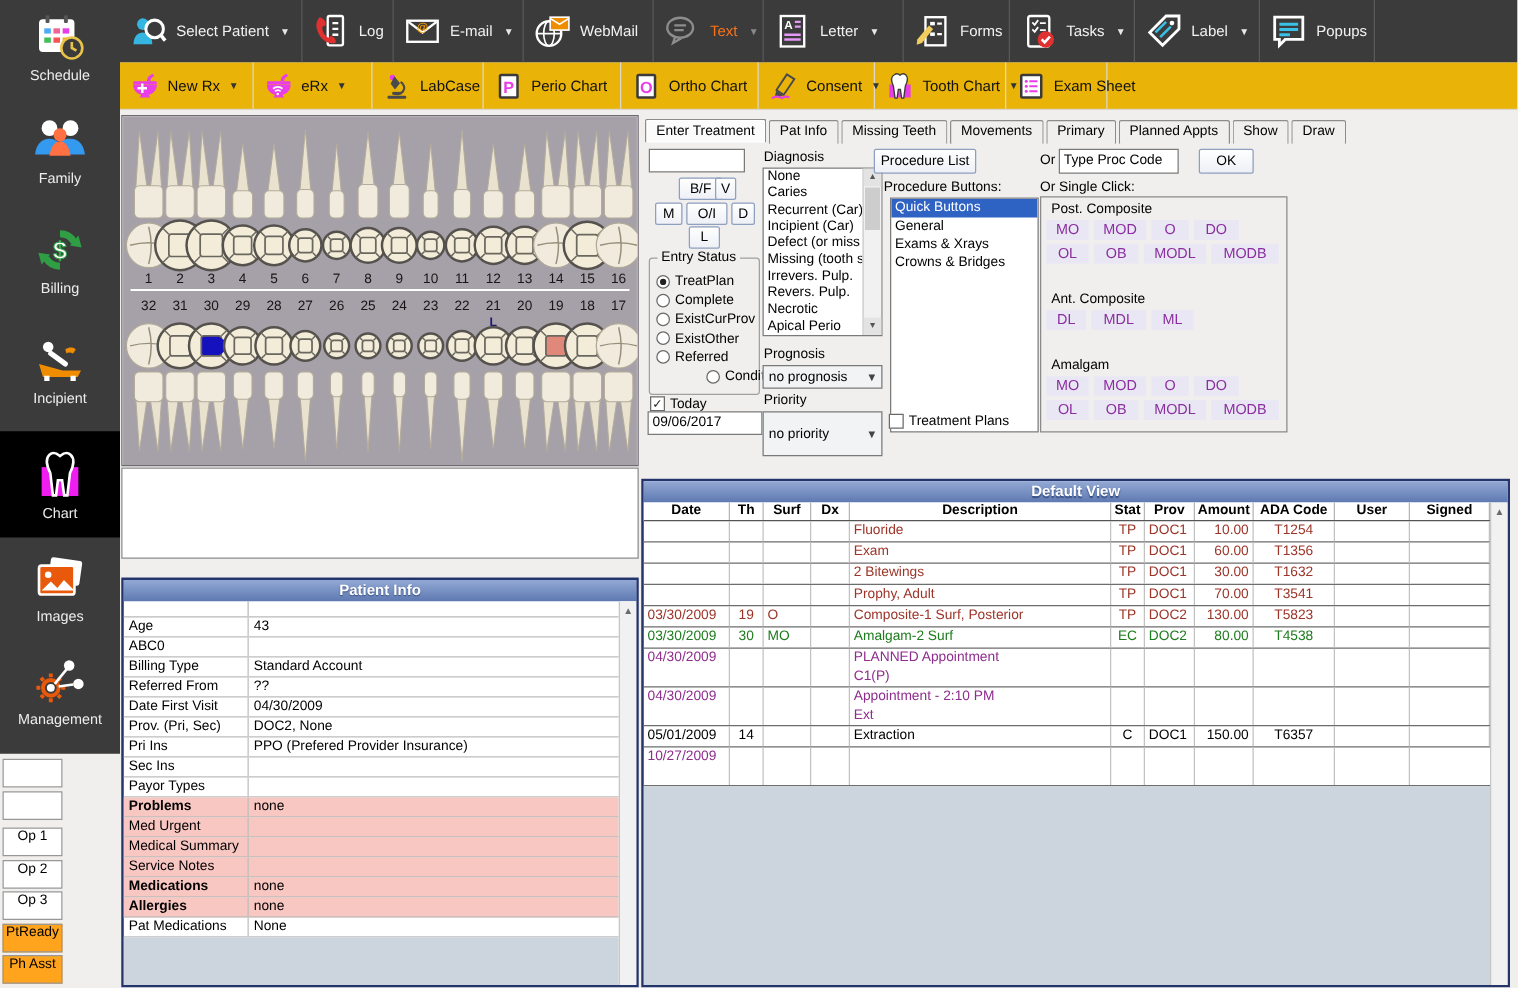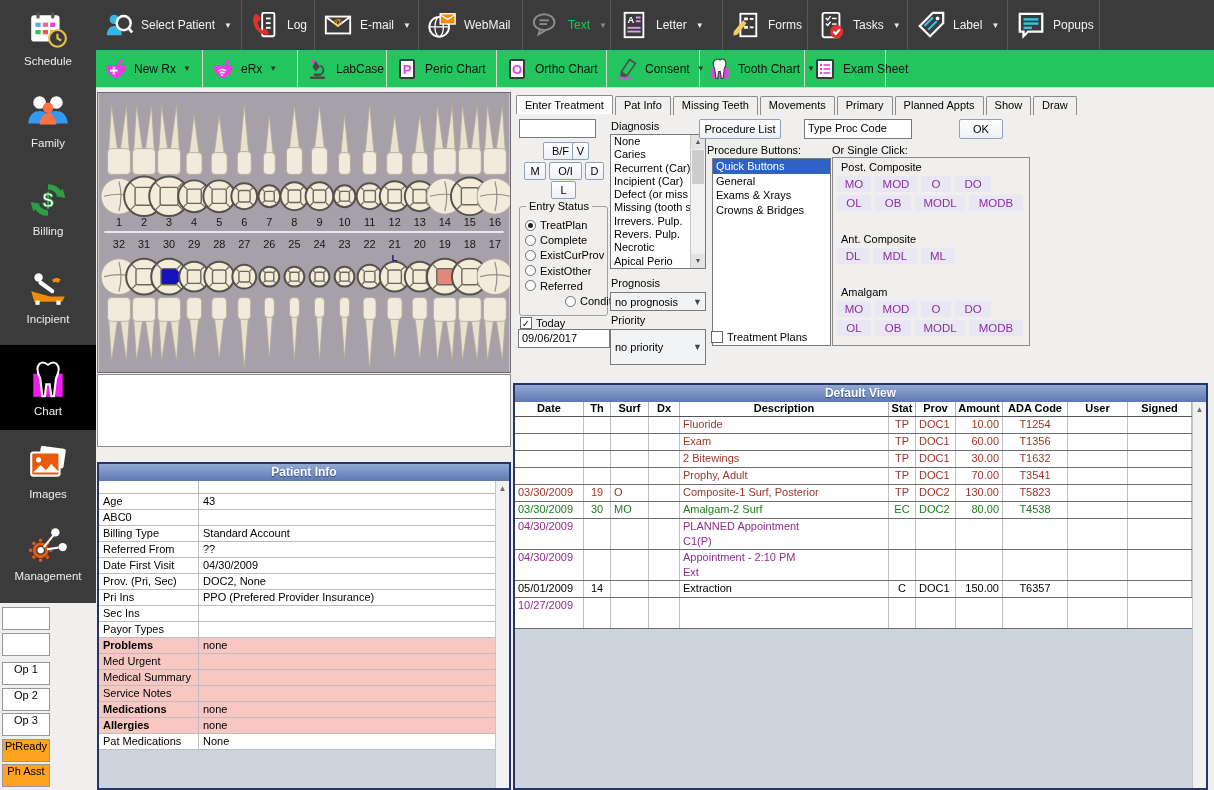--- a/index.html
+++ b/index.html
@@ -3,27 +3,27 @@
 <meta charset="utf-8">
 <style>
   * { margin:0; padding:0; box-sizing:border-box; }
   html,body { width:1214px; height:790px; overflow:hidden; }
   body { font-family:"Liberation Sans", sans-serif; font-size:11px; background:#f0efed; position:relative; color:#000; }
 
   
   .toolbar-main { position:absolute; left:96px; top:0; right:0; height:50px; background:#3b3b3b; display:flex; }
   .tb-btn { display:flex; align-items:center; gap:7px; padding:0 8px; border-right:1px solid #585858; cursor:pointer; }
   .tb-btn .lbl { color:#f2f2f2; font-size:12px; white-space:nowrap; }
-  .tb-btn.disabled .lbl { color:#22c55e; }
+  .tb-btn.disabled .lbl { color:#f97316; }
   .tb-btn .arrow { color:#e8e8e8; font-size:8px; margin-left:2px; }
   .tb-btn.disabled .arrow { color:#8a8a8a; }
   .tb-btn svg { width:30px; height:30px; flex:0 0 auto; }
 
   
-  .toolbar-rx { position:absolute; left:96px; top:50px; right:0; height:38px; background:#22c55e; border-bottom:1px solid #d8d4c6; display:flex; }
+  .toolbar-rx { position:absolute; left:96px; top:50px; right:0; height:38px; background:#eab308; border-bottom:1px solid #d8d4c6; display:flex; }
   .rx-btn { display:flex; align-items:center; gap:6px; padding:0 8px; border-right:1px solid #ddd8c8; cursor:pointer; }
   .rx-btn .lbl { font-size:12px; color:#111; white-space:nowrap; }
   .rx-btn .arrow { font-size:8px; color:#333; margin-left:1px; }
   .rx-btn svg { width:24px; height:24px; }
 
   
   .sidebar { position:absolute; left:0; top:0; width:96px; height:603px; background:#3b3b3b; }
   .sb-item { position:absolute; left:0; width:96px; display:flex; flex-direction:column; align-items:center; justify-content:center; gap:4px; cursor:pointer; }
   .sb-item .lbl { color:#ededed; font-size:11.5px; }
   .sb-item.selected { background:#000; }
@@ -830,21 +830,21 @@
         <div class="lb-item tall">General</div>
         <div class="lb-item tall">Exams &amp; Xrays</div>
         <div class="lb-item tall">Crowns &amp; Bridges</div>
       </div>
     </div>
     <div class="checkbox" style="left: 711px; top: 331px;">
       <span class="box"></span>
       <span>Treatment Plans</span>
     </div>
     <div class="lblx" style="left: 832px; top: 122px;">Or</div>
-    <div class="txt-input" style="left: 804px; top: 119px; width: 108px; height: 20px;">Type Proc Code</div>
+    <div class="txt-input" style="left: 847px; top: 119px; width: 96px; height: 20px;">Type Proc Code</div>
     <div class="btn" style="left: 959px; top: 119px; width: 44px; height: 20px; line-height: 19px;"><span>OK</span></div>
     <div class="lblx" style="left: 832px; top: 144px;">Or Single Click:</div>
     <div class="quick-box" style="left: 832px; top: 157px; width: 198px; height: 189px;">
       <div class="qgroup-title">Post. Composite</div>
       <div class="qrow">
         <div class="qbtn" style="width: 34px;">MO</div>
         <div class="qbtn" style="width: 42px;">MOD</div>
         <div class="qbtn" style="width: 30px;">O</div>
         <div class="qbtn" style="width: 36px;">DO</div>
       </div>

